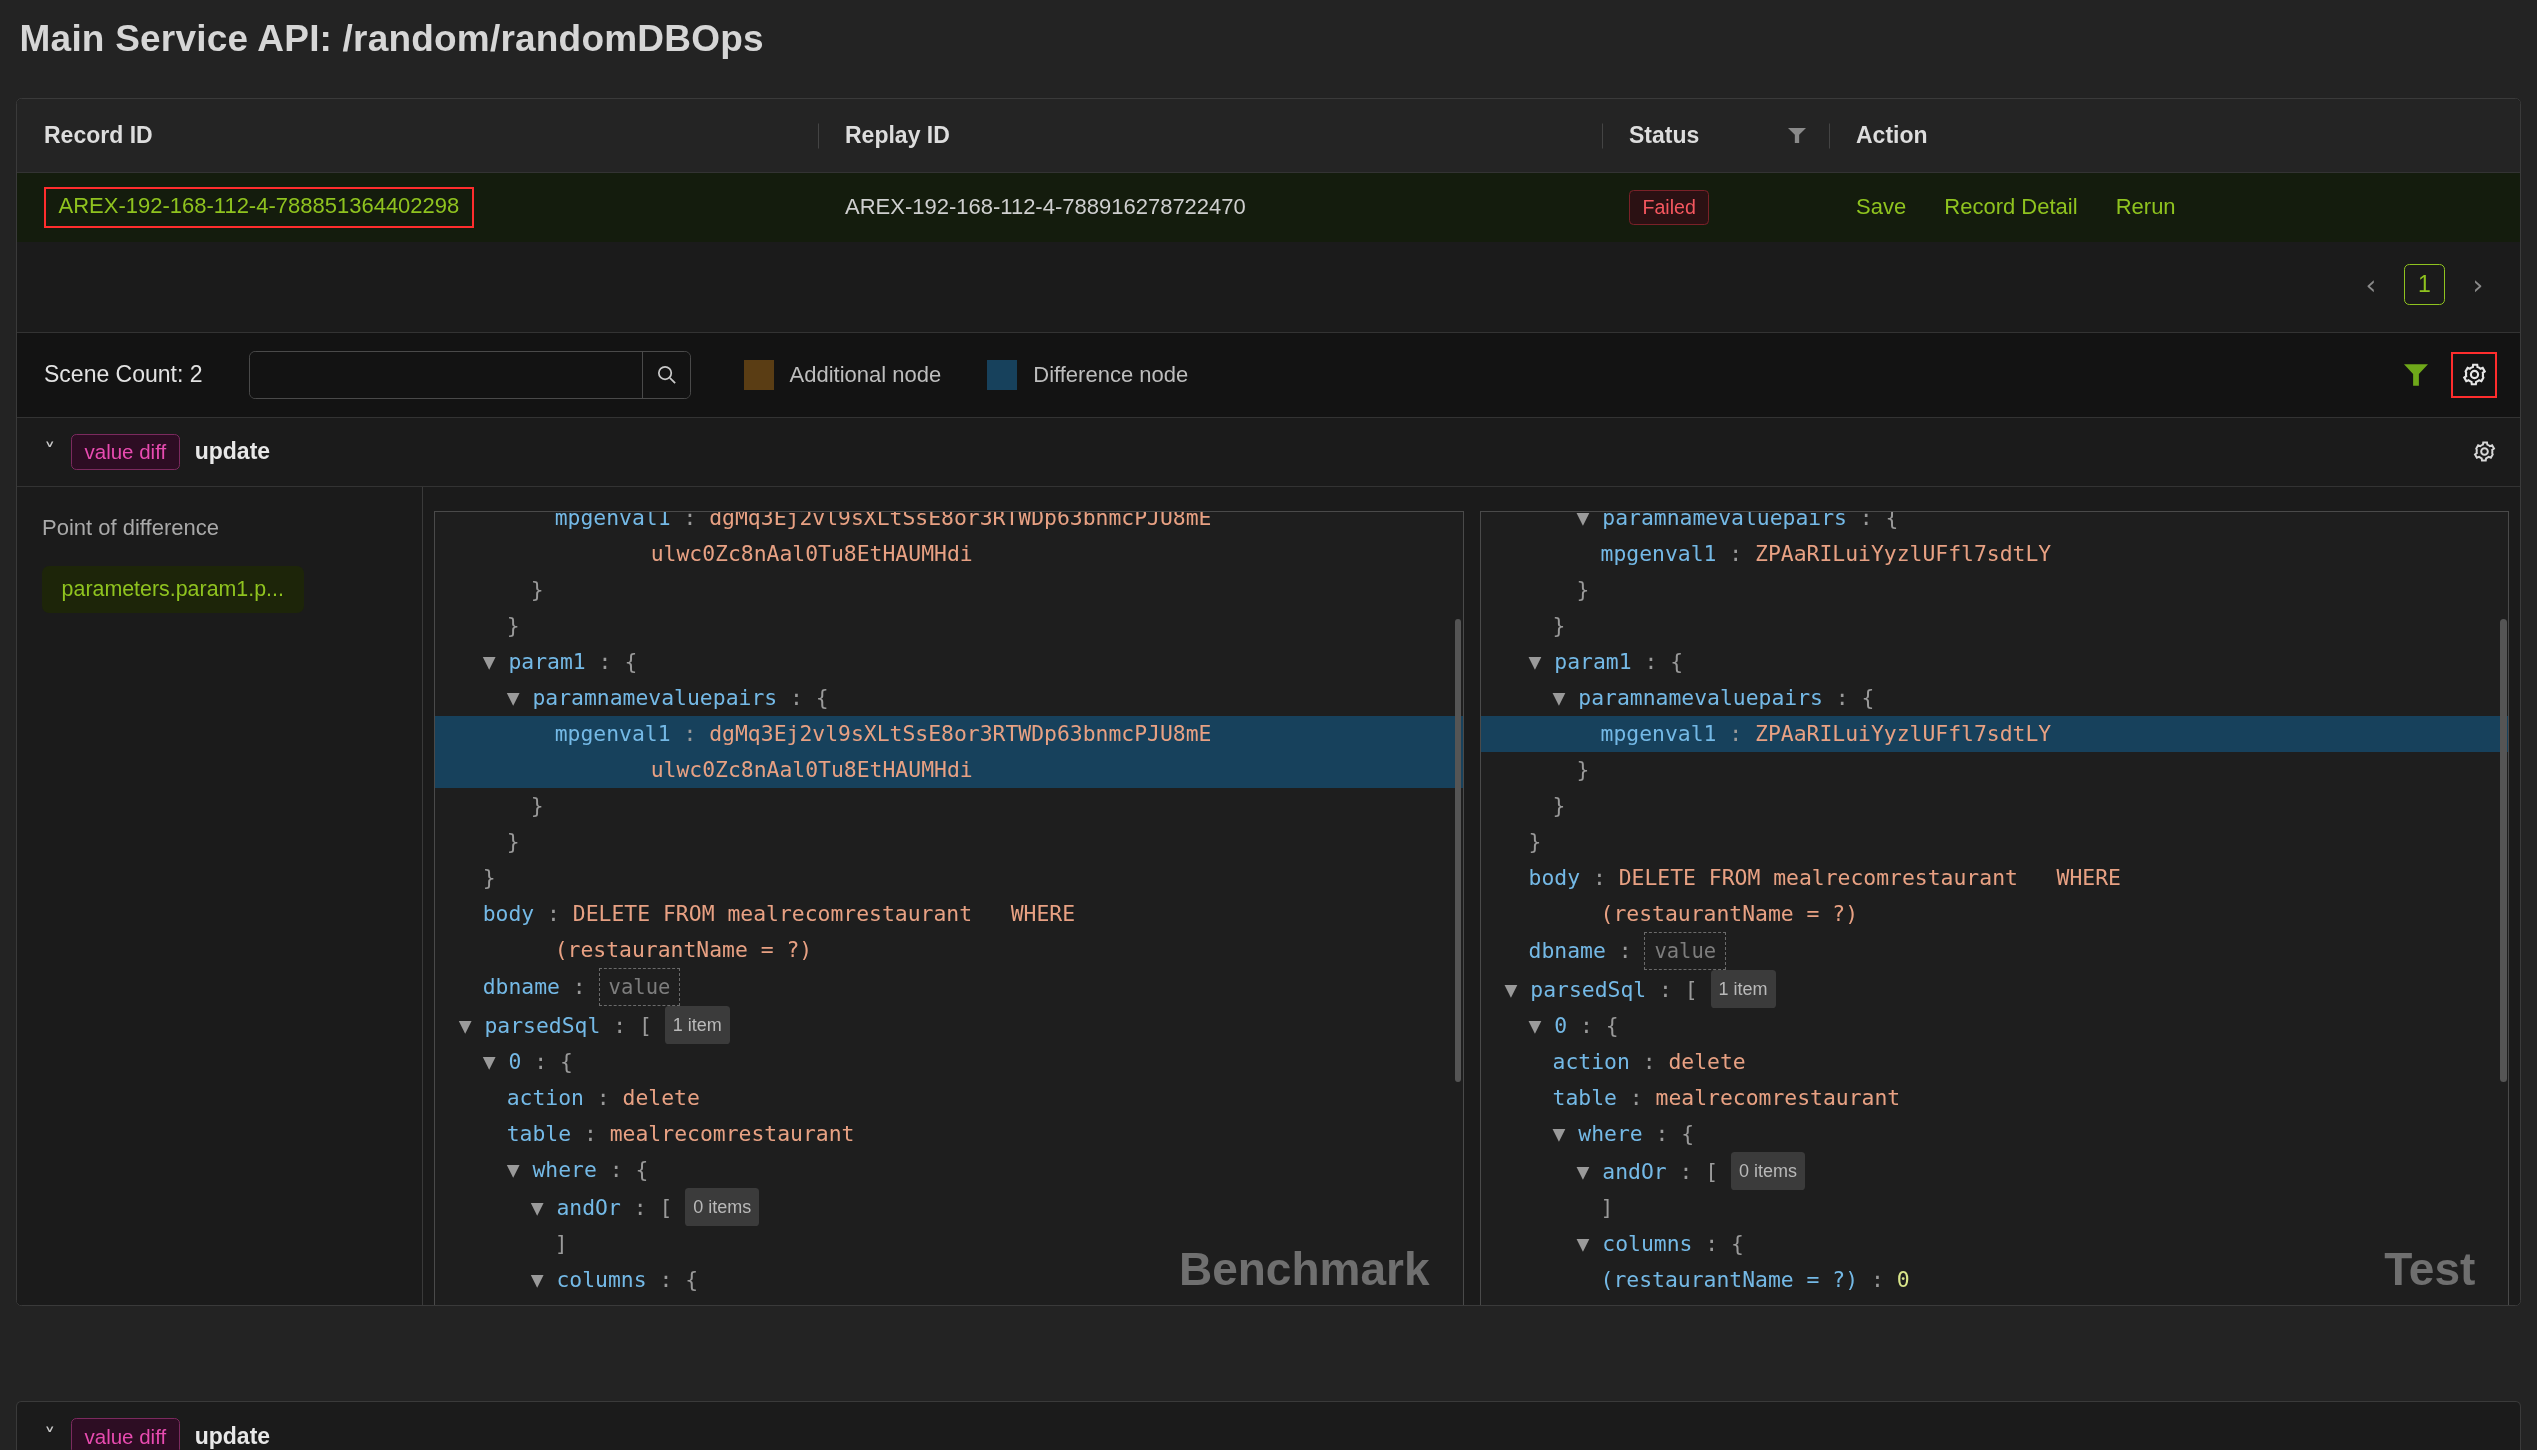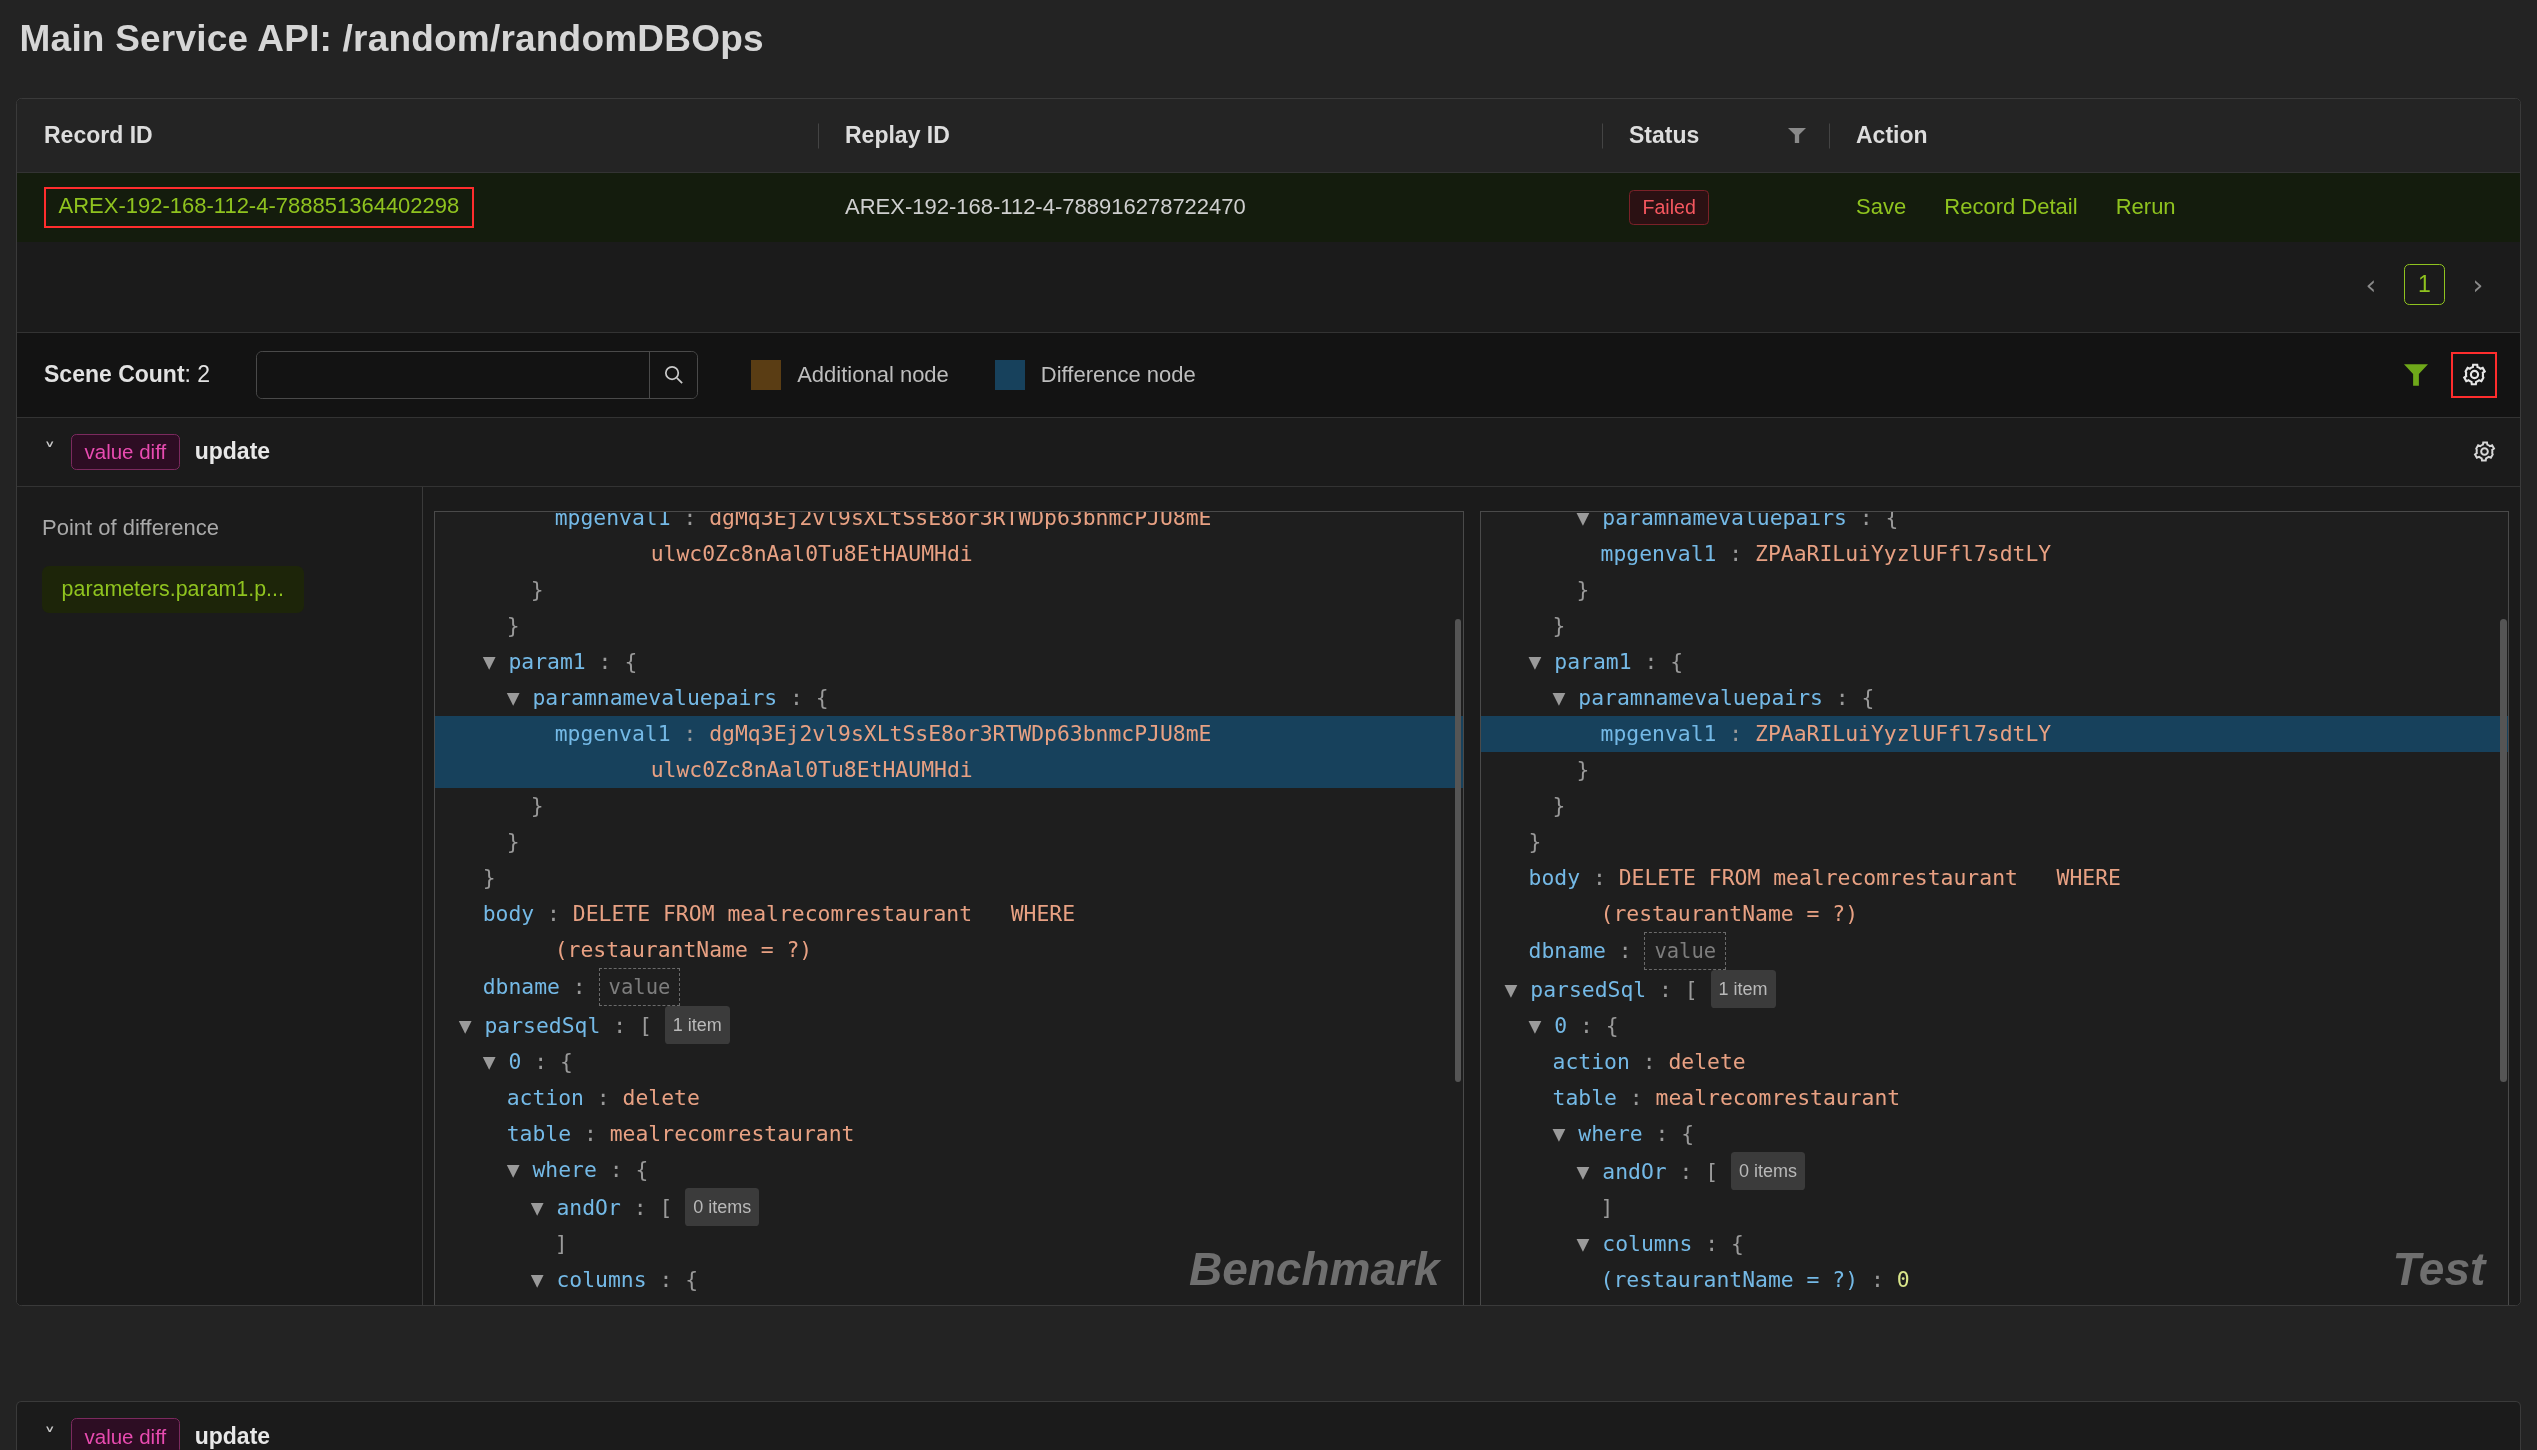--- a/index.html
+++ b/index.html
@@ -125,21 +125,21 @@
 
   
   .toolbar {
     background: #131313;
     display: flex; align-items: center;
     height: 85px;
     padding: 0 23px 0 27px;
     border-bottom: 0.9px solid #333;
   }
   .scene-count { color: #e2e2e2; font-size: 23px; white-space: nowrap; }
-  .scene-count b { font-weight: 700; }
+  .scene-count b { font-weight: 400; }
   .search-wrap {
     display: flex; margin-left: 46px;
     border: 0.9px solid #4a4a4a; border-radius: 6.2px; overflow: hidden;
     height: 48px;
   }
   .search-input {
     width: 392px; height: 100%;
     background: #131313; border: none; outline: none;
     color: #ddd; font-size: 20.5px; padding: 0 12.5px;
     font-family: "Liberation Sans", sans-serif;
@@ -248,24 +248,23 @@
   }
   .ph {
     display: inline-block;
     border: 0.9px dashed #6a6a6a;
     color: #7d7d7d;
     padding: 0 9px;
     font-size: 20.5px;
   }
   .watermark {
     position: absolute;
-    right: 23px; bottom: 9px;
+    right: 33px; bottom: 9px;
     color: #6f6f6f;
     font-size: 46px;
-    font-style: italic;
     font-weight: 700;
     font-family: "Liberation Sans", sans-serif;
     pointer-events: none;
   }
   .vscroll {
     position: absolute; right: 1.8px; top: 107px;
     width: 6.2px; height: 463px;
     background: #555; border-radius: 3.6px;
   }
 

